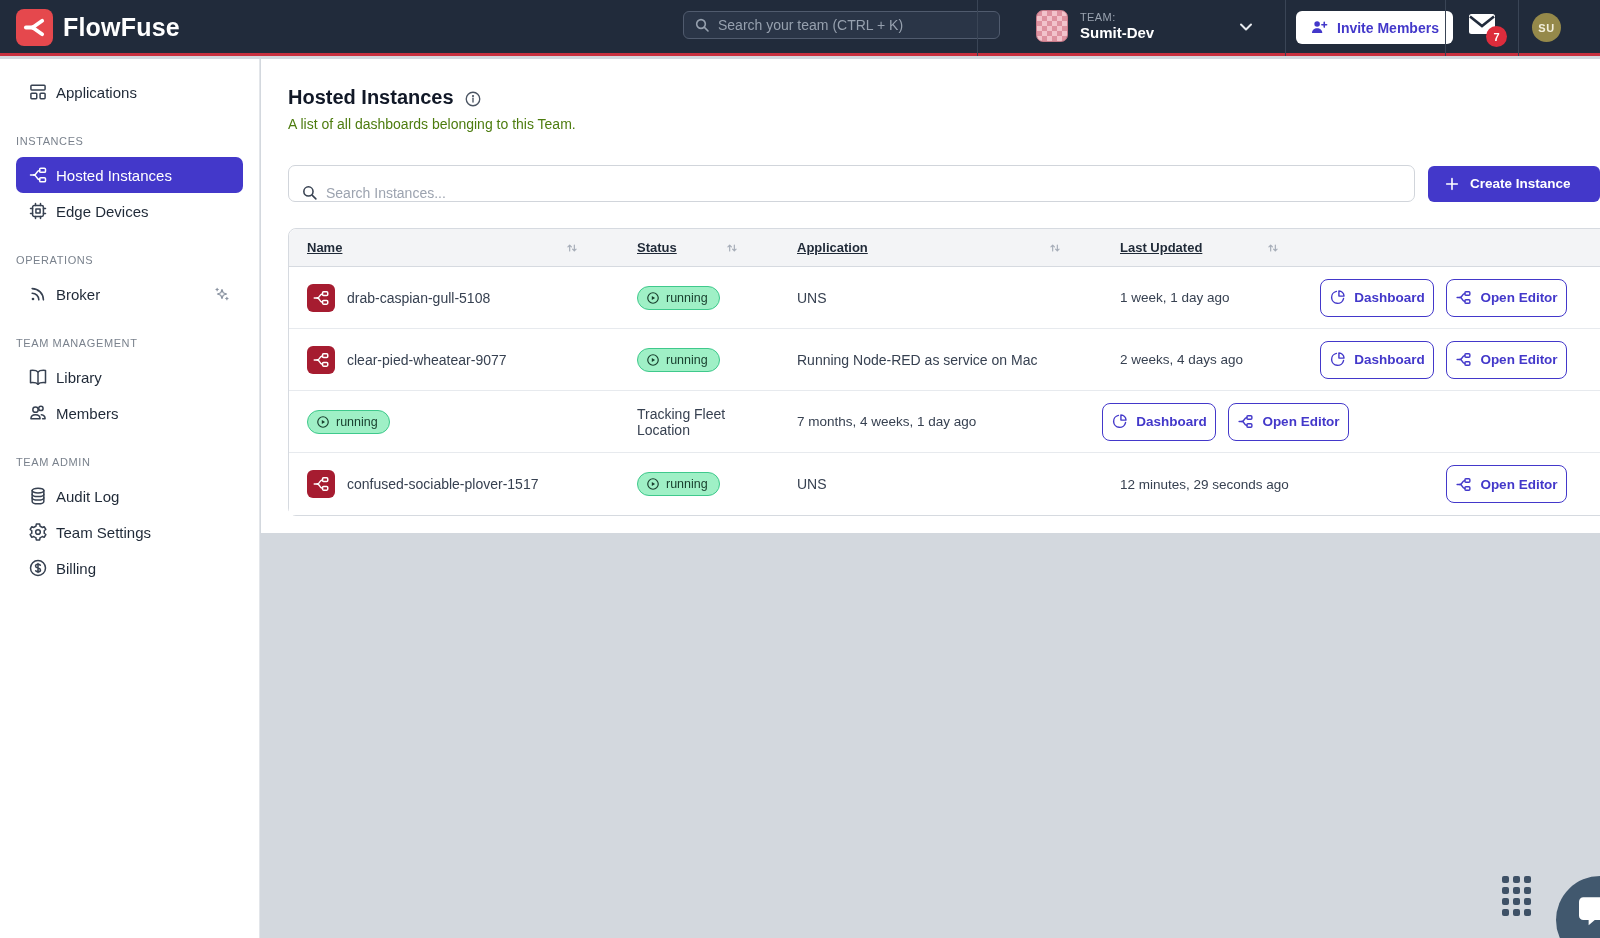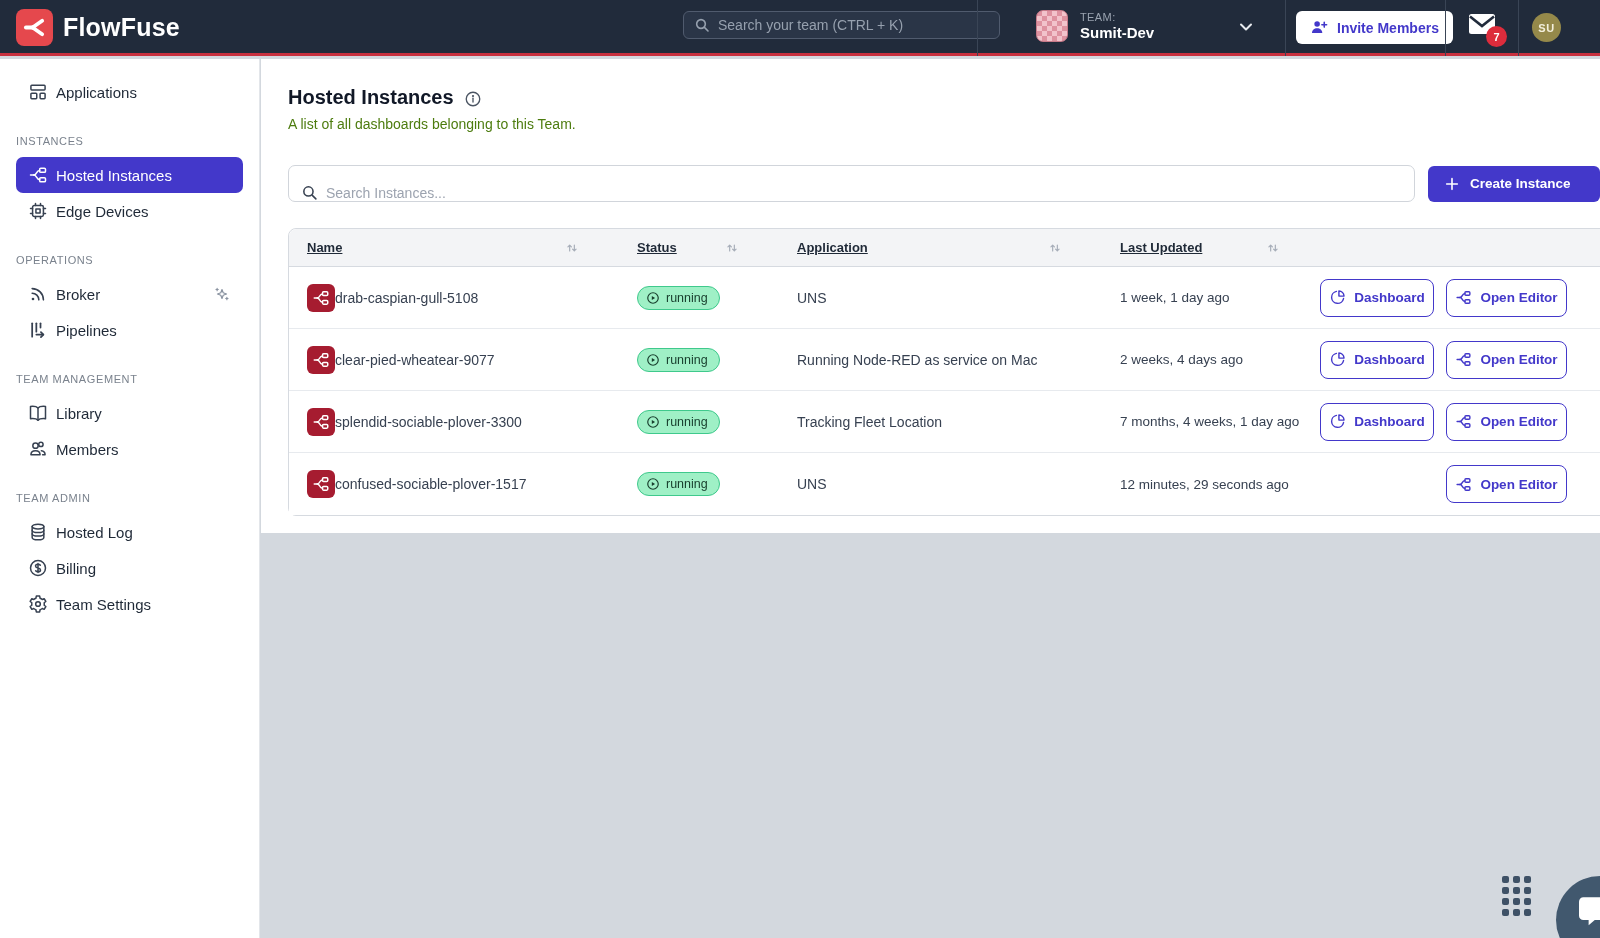--- a/index.html
+++ b/index.html
@@ -47,21 +47,21 @@
   .search-instances input::placeholder { color:#9CA3AF; }
   .create-btn { margin-left:13px; height:36px; width:172px; flex:none; background:#4338CA; color:#fff; border:none; border-radius:6px; font-size:13.5px; font-weight:700; font-family:inherit; display:flex; align-items:center; gap:10px; padding:0 16px; cursor:pointer; }
 
   .table { margin-top:26px; width:1352px; border:1px solid #D6DAE0; border-radius:8px; background:#fff; }
   .t-head { display:grid; grid-template-columns:330px 160px 323px 218px 1fr; background:#F3F4F6; height:38px; border-bottom:1px solid #D6DAE0; border-radius:8px 8px 0 0; }
   .t-head .th { display:flex; align-items:center; justify-content:space-between; padding:0 40px 0 18px; font-size:13px; font-weight:700; color:#1F2937; cursor:pointer;text-decoration:underline; }
   .sort-icon { color:#A6ADB8; display:flex; }
   .t-row { display:grid; grid-template-columns:330px 160px 323px 218px 1fr; height:62px; border-bottom:1px solid #E7EAEE; align-items:center; background:#fff; }
   .t-row:last-child { border-bottom:none; }
   .cell { padding-left:18px; font-size:14px; color:#374151; display:flex; align-items:center; }
-  .name-cell { }
+  .name-cell { gap:12px; }
   .nr-tile { width:28px; height:28px; border-radius:6px; background:#A61C30; display:flex; align-items:center; justify-content:center; flex:none; }
   .badge { display:inline-flex; align-items:center; gap:6px; background:#9FF0C6; border:1px solid #3FC98C; border-radius:999px; padding:4px 11px 4px 8px; font-size:12.5px; color:#173D2C; }
   .ts-cell { font-size:13.5px; }
   .actions-cell { display:grid; grid-template-columns:114px 121px; gap:12px; padding-left:0; }
   .action-btn { height:38px; background:#fff; border:1px solid #4338CA; border-radius:8px; color:#4338CA; font-size:13.5px; font-weight:700; font-family:inherit; display:flex; align-items:center; justify-content:center; gap:8px; cursor:pointer; }
   .col2 { grid-column:2; }
 
   
   .drag-dots { position:absolute; left:1502px; top:876px; display:grid; grid-template-columns:repeat(3,7px); grid-auto-rows:7px; gap:4px; cursor:grab; }
   .drag-dots i { background:#3E5166; border-radius:2px; }
@@ -190,32 +190,20 @@
     <span>Broker</span>
     <span class="side-trailing">
       <svg width="18" height="18" viewBox="0 0 24 24" fill="none" stroke="currentColor" stroke-width="1.6" stroke-linecap="round" stroke-linejoin="round">
           <path d="M12 6 13.6 10.4 18 12 13.6 13.6 12 18 10.4 13.6 6 12 10.4 10.4Z"></path>
           <path d="M5.5 4.5v3M4 6h3"></path>
           <path d="M18.5 16.5v3M17 18h3"></path>
         </svg>
     </span>
   </div>
 
-  <div class="side-item">
-    <span class="sicon">
-      <svg width="20" height="20" viewBox="0 0 24 24" fill="none" stroke="currentColor" stroke-width="2.1" stroke-linecap="round" stroke-linejoin="round">
-          <path d="M5 4v16"></path>
-          <path d="M10 4v10"></path>
-          <path d="M15 4v5"></path>
-          <path d="M10 17.5h8"></path>
-          <path d="m15.5 14.5 3 3-3 3"></path>
-        </svg>
-    </span>
-    <span>Pipelines</span>
-  </div>
 
   <div class="side-section-label">TEAM MANAGEMENT</div>
 
   <div class="side-item">
     <span class="sicon">
       <svg width="20" height="20" viewBox="0 0 24 24" fill="none" stroke="currentColor" stroke-width="1.8" stroke-linecap="round" stroke-linejoin="round">
           <path d="M12 6c-1.5-1.7-3.8-2-6.5-2-.8 0-1.5.1-2.5.3V19c1-.2 1.7-.3 2.5-.3 2.7 0 5 .3 6.5 2 1.5-1.7 3.8-2 6.5-2 .8 0 1.5.1 2.5.3V4.3c-1-.2-1.7-.3-2.5-.3-2.7 0-5 .3-6.5 2Z"></path>
           <path d="M12 6v14.7"></path>
         </svg>
     </span>
@@ -238,41 +226,41 @@
 
   <div class="side-item">
     <span class="sicon">
       <svg width="20" height="20" viewBox="0 0 24 24" fill="none" stroke="currentColor" stroke-width="1.8" stroke-linecap="round" stroke-linejoin="round">
           <ellipse cx="12" cy="5.5" rx="7" ry="2.8"></ellipse>
           <path d="M5 5.5v4.3c0 1.5 3.1 2.8 7 2.8s7-1.3 7-2.8V5.5"></path>
           <path d="M5 9.8v4.3c0 1.5 3.1 2.8 7 2.8s7-1.3 7-2.8V9.8"></path>
           <path d="M5 14.1v4.4c0 1.5 3.1 2.8 7 2.8s7-1.3 7-2.8v-4.4"></path>
         </svg>
     </span>
-    <span>Hosted Log</span>
+    <span>Audit Log</span>
+  </div>
+
+  <div class="side-item">
+    <span class="sicon">
+      <svg width="20" height="20" viewBox="0 0 24 24" fill="none" stroke="currentColor" stroke-width="1.8" stroke-linecap="round" stroke-linejoin="round">
+          <circle cx="12" cy="12" r="2.8"></circle>
+          <path d="M19.4 13.5a7.8 7.8 0 0 0 0-3l2-1.5-2-3.4-2.3 1a7.6 7.6 0 0 0-2.6-1.5L14 2.5h-4l-.5 2.6a7.6 7.6 0 0 0-2.6 1.5l-2.3-1-2 3.4 2 1.5a7.8 7.8 0 0 0 0 3l-2 1.5 2 3.4 2.3-1a7.6 7.6 0 0 0 2.6 1.5l.5 2.6h4l.5-2.6a7.6 7.6 0 0 0 2.6-1.5l2.3 1 2-3.4Z"></path>
+        </svg>
+    </span>
+    <span>Team Settings</span>
   </div>
 
   <div class="side-item">
     <span class="sicon">
       <svg width="20" height="20" viewBox="0 0 24 24" fill="none" stroke="currentColor" stroke-width="1.8" stroke-linecap="round" stroke-linejoin="round">
           <circle cx="12" cy="12" r="9"></circle>
           <path d="M12 6.5v11M14.8 8.7c-.6-.8-1.6-1.2-2.8-1.2-1.7 0-3 .9-3 2.2s1.2 1.9 3 2.3c1.8.4 3 1 3 2.3s-1.3 2.2-3 2.2c-1.2 0-2.2-.4-2.8-1.2"></path>
         </svg>
     </span>
     <span>Billing</span>
-  </div>
-
-  <div class="side-item">
-    <span class="sicon">
-      <svg width="20" height="20" viewBox="0 0 24 24" fill="none" stroke="currentColor" stroke-width="1.8" stroke-linecap="round" stroke-linejoin="round">
-          <circle cx="12" cy="12" r="2.8"></circle>
-          <path d="M19.4 13.5a7.8 7.8 0 0 0 0-3l2-1.5-2-3.4-2.3 1a7.6 7.6 0 0 0-2.6-1.5L14 2.5h-4l-.5 2.6a7.6 7.6 0 0 0-2.6 1.5l-2.3-1-2 3.4 2 1.5a7.8 7.8 0 0 0 0 3l-2 1.5 2 3.4 2.3-1a7.6 7.6 0 0 0 2.6 1.5l.5 2.6h4l.5-2.6a7.6 7.6 0 0 0 2.6-1.5l2.3 1 2-3.4Z"></path>
-        </svg>
-    </span>
-    <span>Team Settings</span>
   </div>
 </aside>
 
 <main class="main">
   <section class="content-panel">
 
     <div class="title-row">
       <h1 class="page-title">Hosted Instances</h1>
       <span class="info-icon">
         <svg width="18" height="18" viewBox="0 0 24 24" fill="none" stroke="currentColor" stroke-width="1.8" stroke-linecap="round">
@@ -429,32 +417,20 @@
                 <path d="M7 12c4 0 2.5 5.5 7 5.5"></path>
                 <rect x="14" y="3.8" width="7" height="5" rx="1.4"></rect>
                 <rect x="14" y="15.2" width="7" height="5" rx="1.4"></rect>
               </svg>
             <span>Open Editor</span>
           </button>
         </div>
       </div>
 
       <div class="t-row">
-        <div class="cell name-cell">
-          <span class="nr-tile">
-            <svg width="18" height="18" viewBox="0 0 24 24" fill="none" stroke="#FFFFFF" stroke-width="2" stroke-linecap="round" stroke-linejoin="round">
-                <path d="M3 12h4"></path>
-                <path d="M7 12c4 0 2.5-5.5 7-5.5"></path>
-                <path d="M7 12c4 0 2.5 5.5 7 5.5"></path>
-                <rect x="14" y="3.8" width="7" height="5" rx="1.4"></rect>
-                <rect x="14" y="15.2" width="7" height="5" rx="1.4"></rect>
-              </svg>
-          </span>
-          <span>splendid-sociable-plover-3300</span>
-        </div>
         <div class="cell">
           <span class="badge">
             <svg width="14" height="14" viewBox="0 0 24 24" fill="none" stroke="#173D2C" stroke-width="2">
                 <circle cx="12" cy="12" r="9"></circle>
                 <path d="M10 8.5v7l5.5-3.5z" fill="#173D2C" stroke="none"></path>
               </svg>
             <span>running</span>
           </span>
         </div>
         <div class="cell">Tracking Fleet Location</div>

